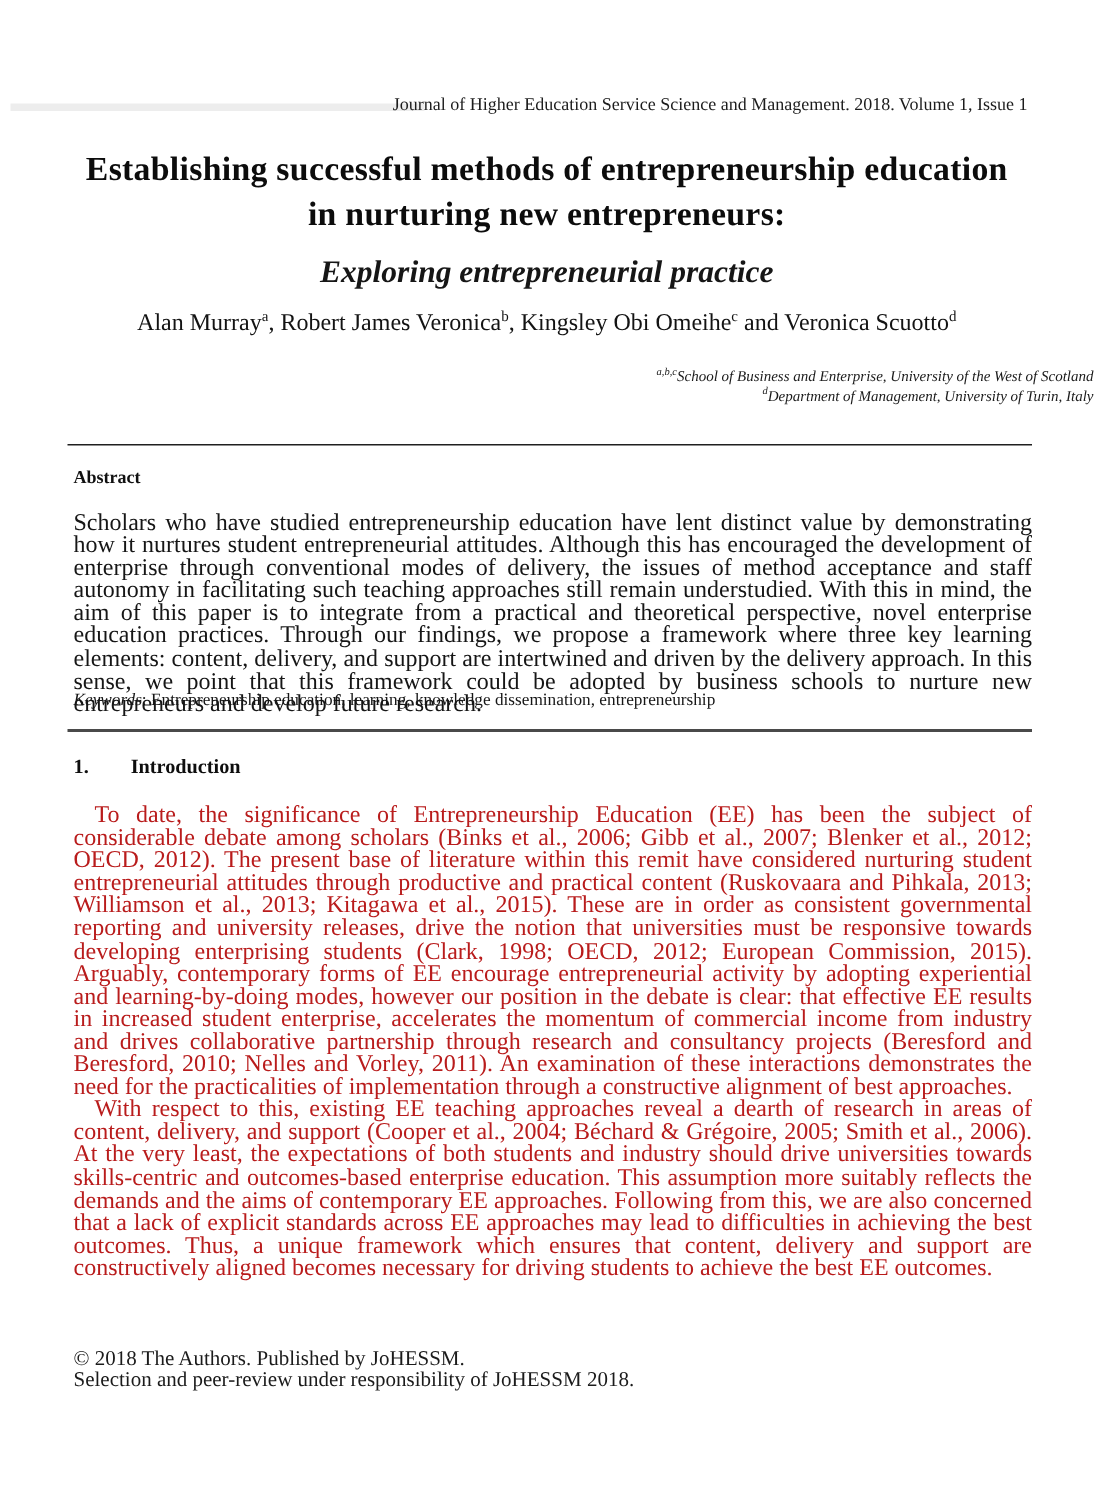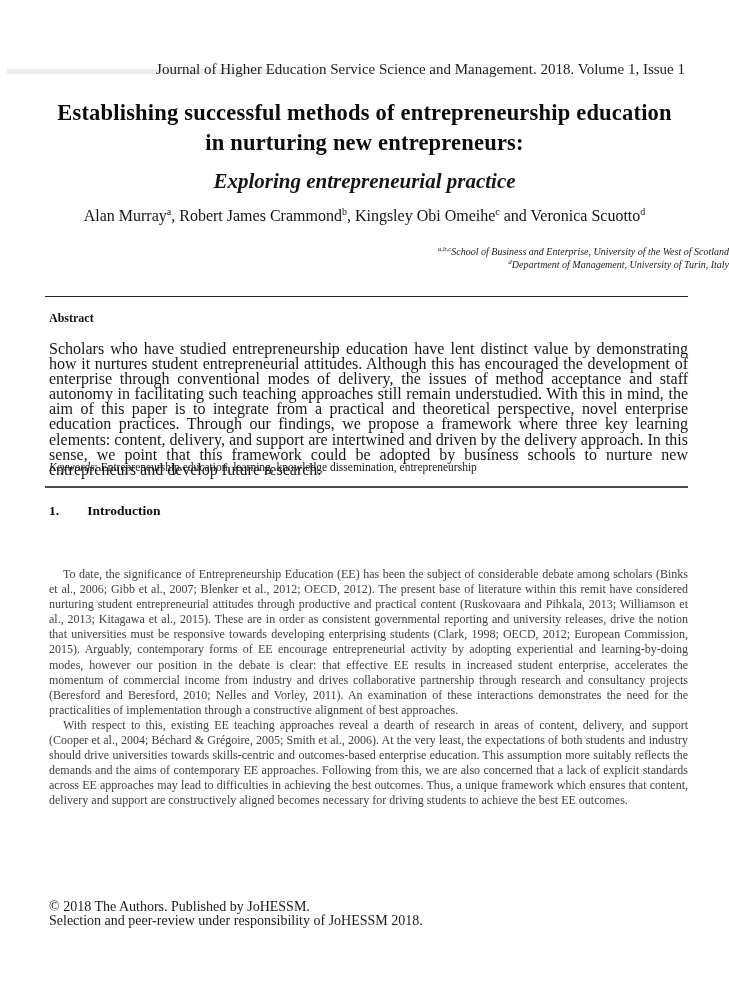--- a/index.html
+++ b/index.html
@@ -25,21 +25,21 @@
     top: 69px;
     left: 7px;
     width: 276px;
     height: 5px;
     background: #ededed;
   }
   .journal-line {
     position: absolute;
     top: 62px;
     right: 44px;
-    font-size: 15px;
+    font-size: 12px;
     line-height: 14px;
     color: #1c1c1c;
     white-space: nowrap;
   }
   .paper-title {
     position: absolute;
     top: 98px;
     left: 0;
     right: 0;
     text-align: center;
@@ -140,25 +140,24 @@
     color: #0e0e0e;
   }
   .intro-heading .section-title {
     margin-left: 28px;
   }
   .intro-body {
     position: absolute;
     top: 536px;
     left: 49px;
     width: 639px;
-    font-size: 12px;
+    font-size: 16px;
     line-height: 15.1px;
     text-align: justify;
-    color: #404040;
-    margin-top: 31px;
+    color: #b91c1c;
   }
   .intro-body p {
     margin: 0;
     text-indent: 14px;
   }
   .page-footer {
     position: absolute;
     top: 876px;
     left: 49px;
     font-size: 14px;
@@ -176,21 +175,21 @@
 
   <div class="journal-line">Journal of Higher Education Service Science and Management. 2018. Volume 1, Issue 1</div>
 
   <div class="paper-title">
     <div>Establishing successful methods of entrepreneurship education</div>
     <div>in nurturing new entrepreneurs:</div>
   </div>
 
   <div class="paper-subtitle">Exploring entrepreneurial practice</div>
 
-  <div class="authors-line"><span><span>Alan Murray</span><sup>a</sup><span>, </span></span><span><span>Robert James Crammond</span><sup>b</sup><span>, </span></span><span><span>Kingsley Obi Omeihe</span><sup>c</sup><span> and </span></span><span><span>Veronica Scuotto</span><sup>d</sup></span></div>
+  <div class="authors-line"><span><span>Alan Murray</span><sup>a</sup><span>, </span></span><span><span>Robert James Veronica</span><sup>b</sup><span>, </span></span><span><span>Kingsley Obi Omeihe</span><sup>c</sup><span> and </span></span><span><span>Veronica Scuotto</span><sup>d</sup></span></div>
 
   <div class="affiliations">
     <div><sup>a,b,c</sup><span>School of Business and Enterprise, University of the West of Scotland</span></div>
     <div><sup>d</sup><span>Department of Management, University of Turin, Italy</span></div>
   </div>
 
   <div class="rule-1"></div>
 
   <div class="abstract-heading">Abstract</div>
 

